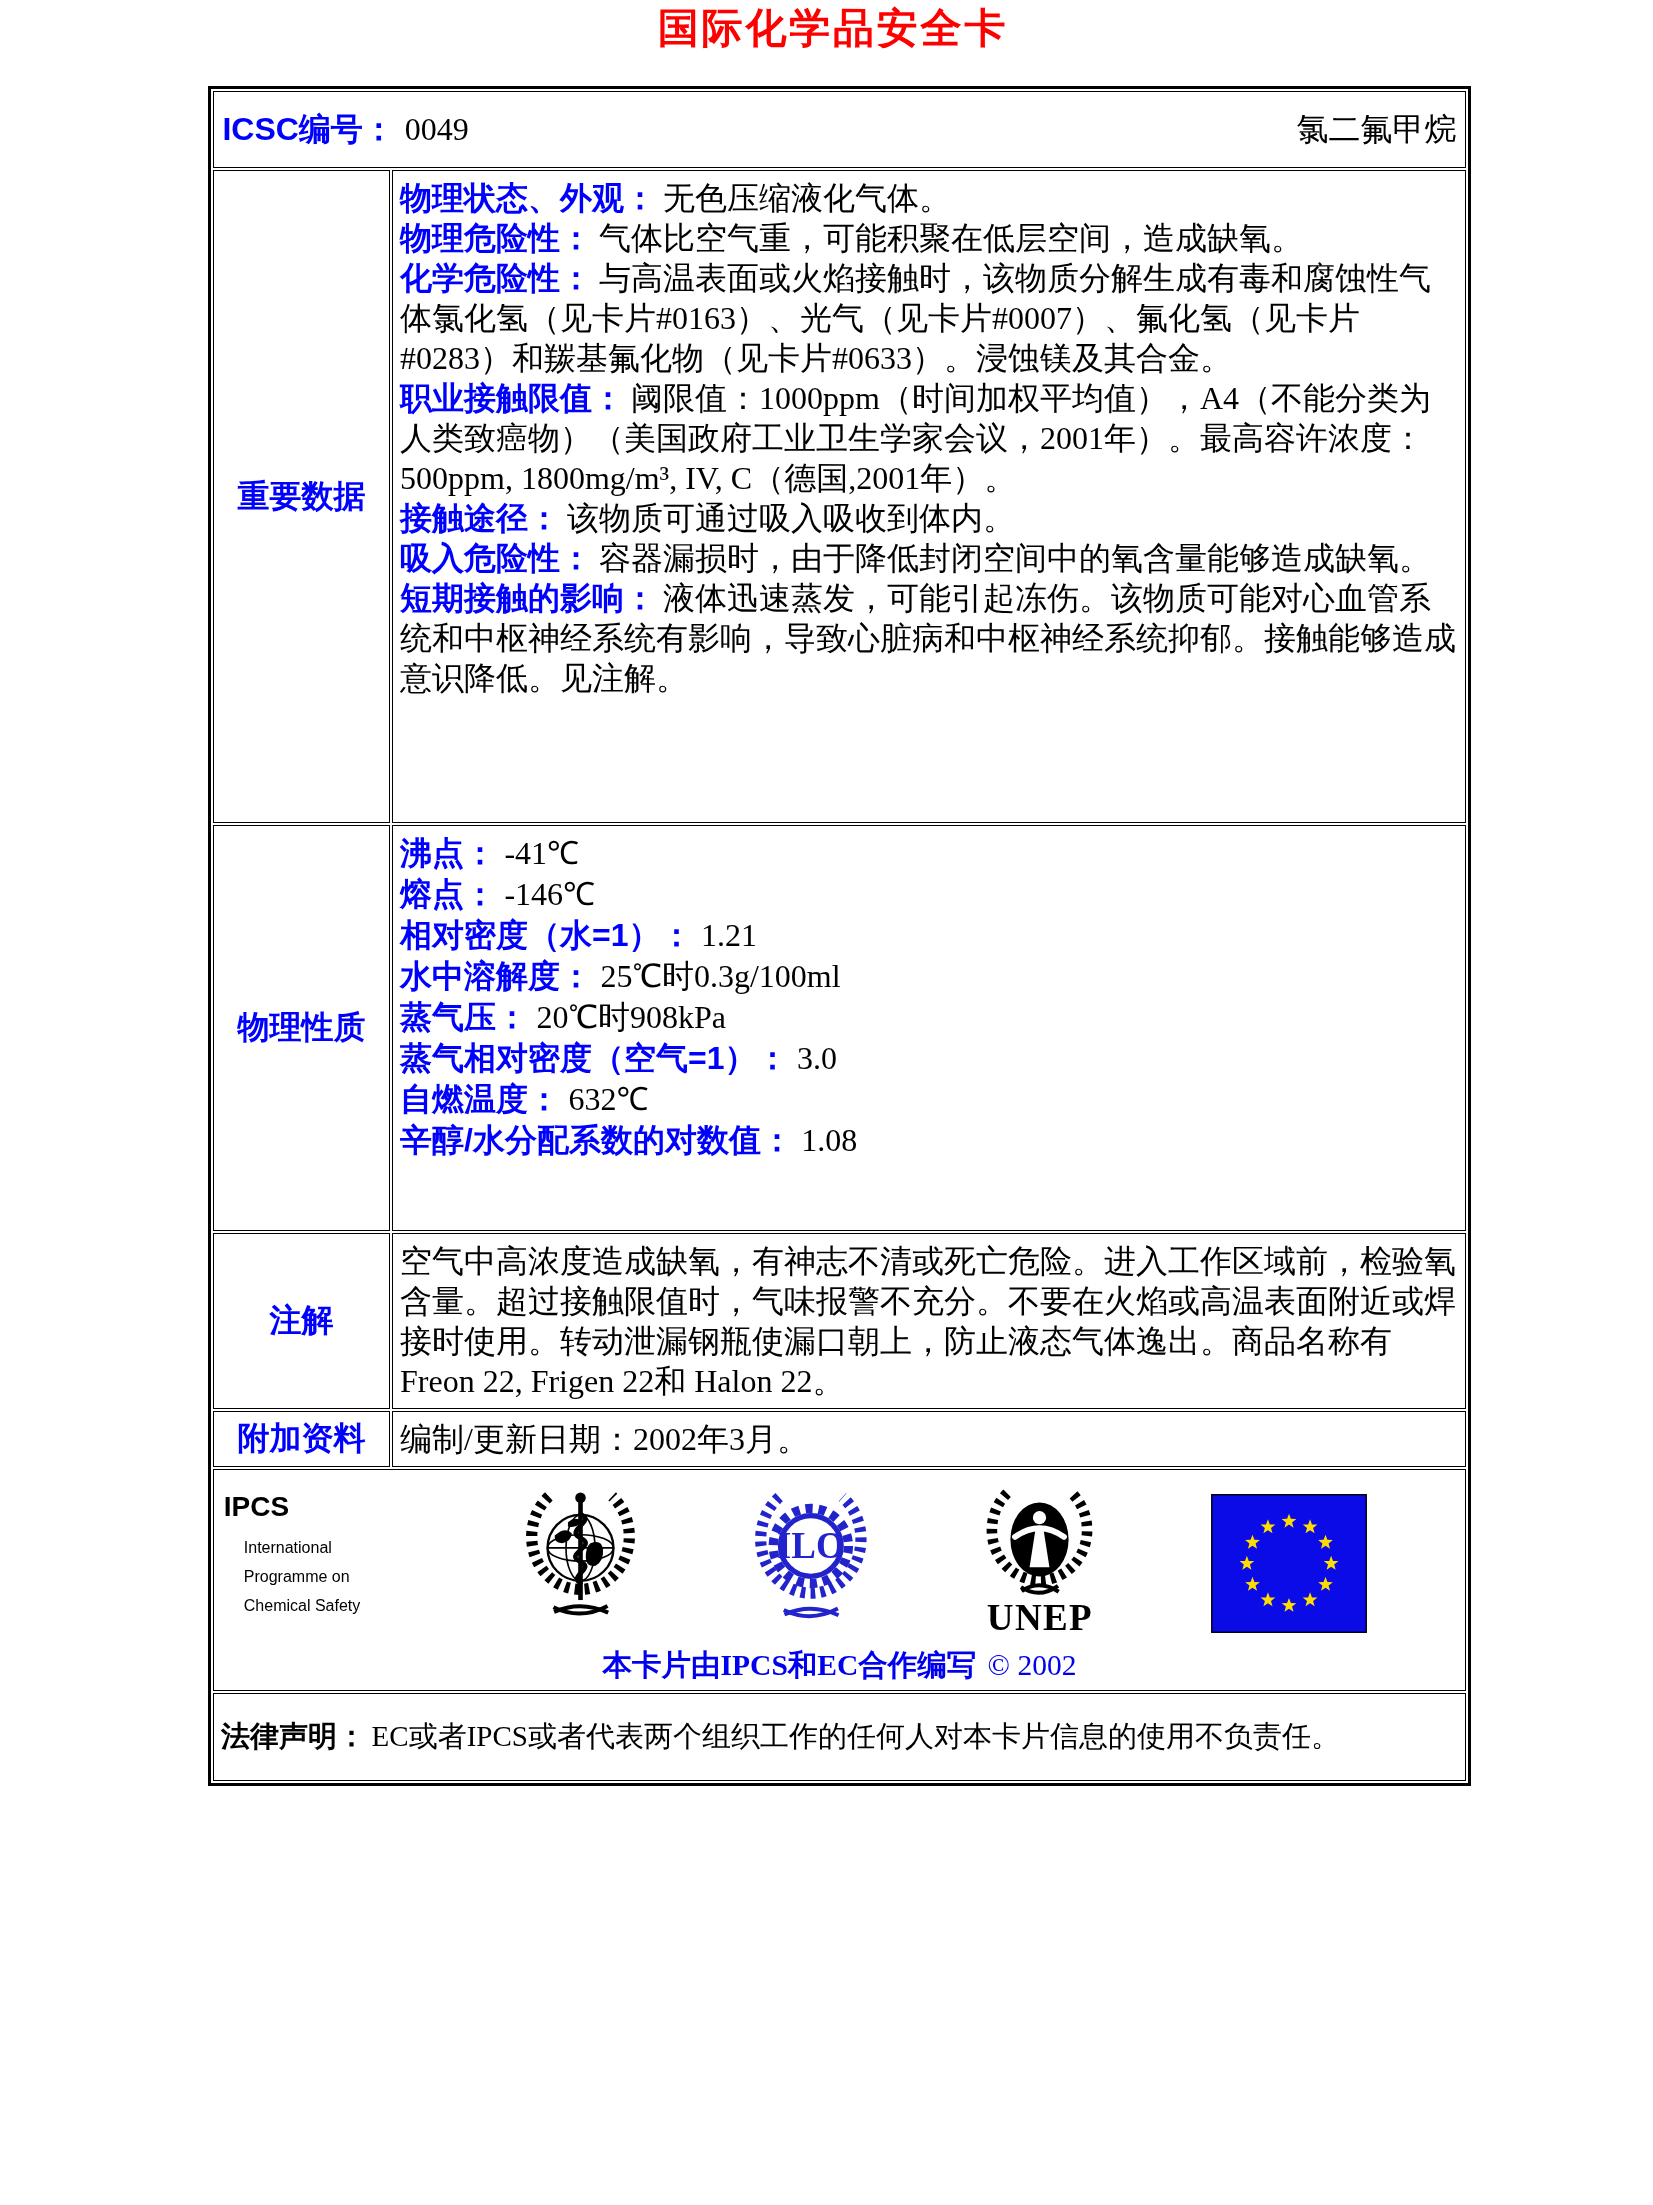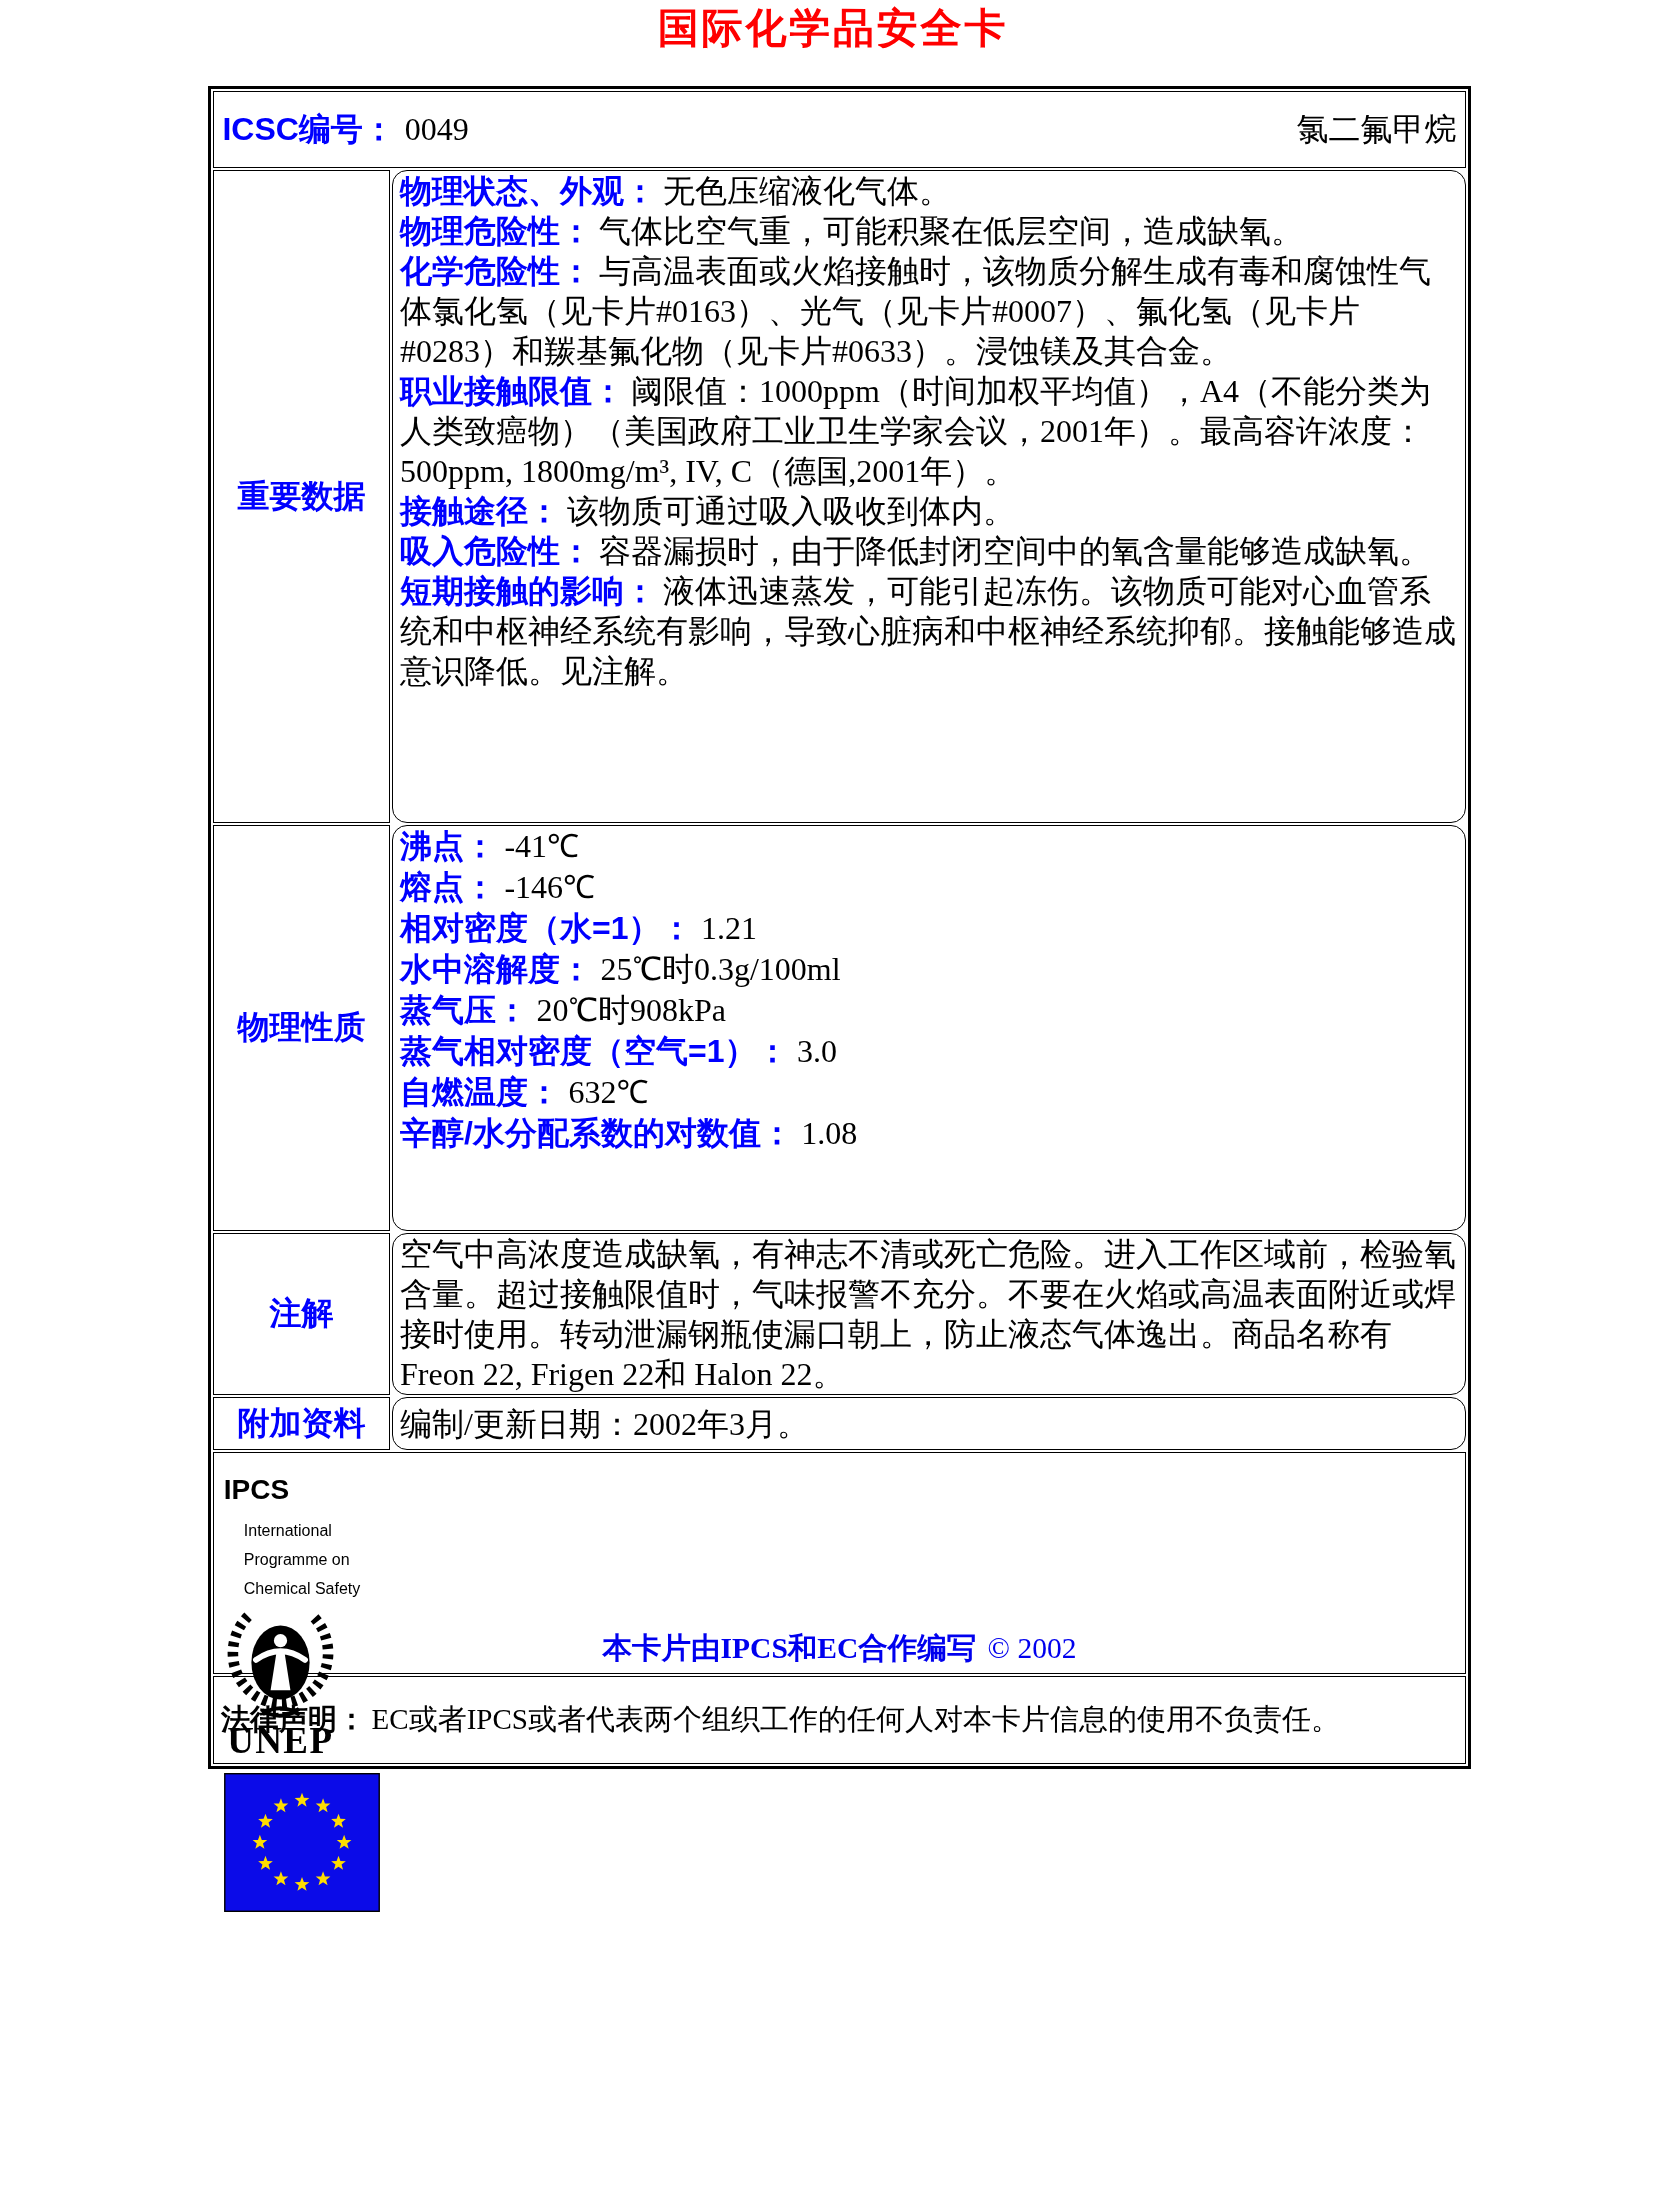--- a/index.html
+++ b/index.html
@@ -44,24 +44,23 @@
   }
   td.label-cell {
     vertical-align: middle;
     text-align: center;
     color: #0000ff;
     font-family: "Liberation Sans", sans-serif;
     font-weight: bold;
     font-size: 32px;
   }
   td.content-cell {
-    padding: 0 7px;
+    padding: 7px 7px;
     font-size: 32px;
     line-height: 40px;
-    border-radius: 15px;
   }
   td.header-cell {
     height: 75px;
     padding: 0 8.4px;
     font-size: 32px;
     vertical-align: middle;
   }
   .header-flex {
     display: flex;
     justify-content: space-between;
@@ -79,21 +78,20 @@
   .prop .val { margin-left: 8.4px; }
   td.v-mid { vertical-align: middle; }
   
   td.logos-cell { padding: 5.6px 0 4.2px 0; }
   .logos-strip {
     display: flex;
     justify-content: space-between;
     align-items: flex-start;
     padding: 4.2px 98px 0 9.8px;
     height: 162px;
-    flex-direction: column;
   }
   .ipcs-block {
     width: 186px;
     margin-top: 11.3px;
     font-family: "Liberation Sans", sans-serif;
   }
   .ipcs-title {
     font-size: 28px;
     font-weight: bold;
     margin-bottom: 9.8px;

